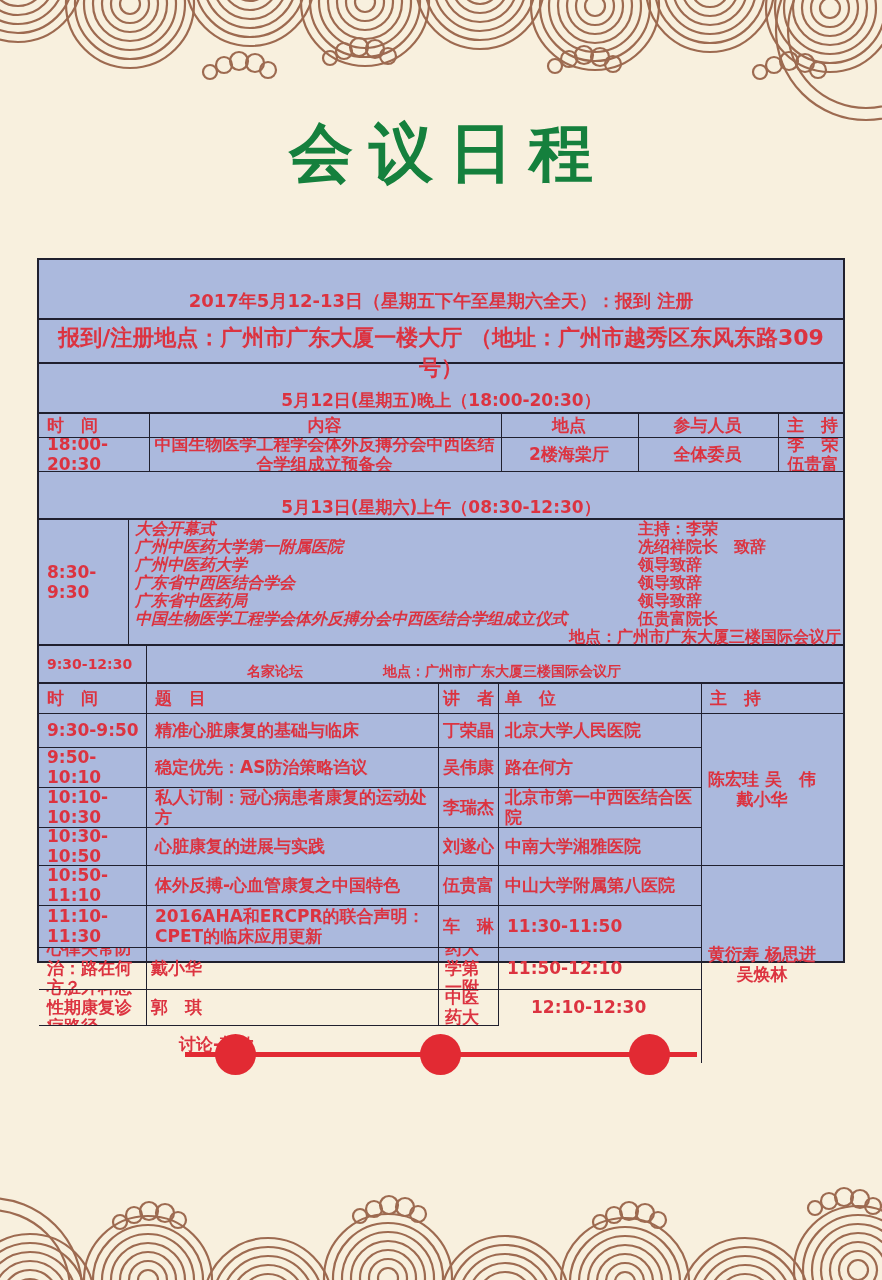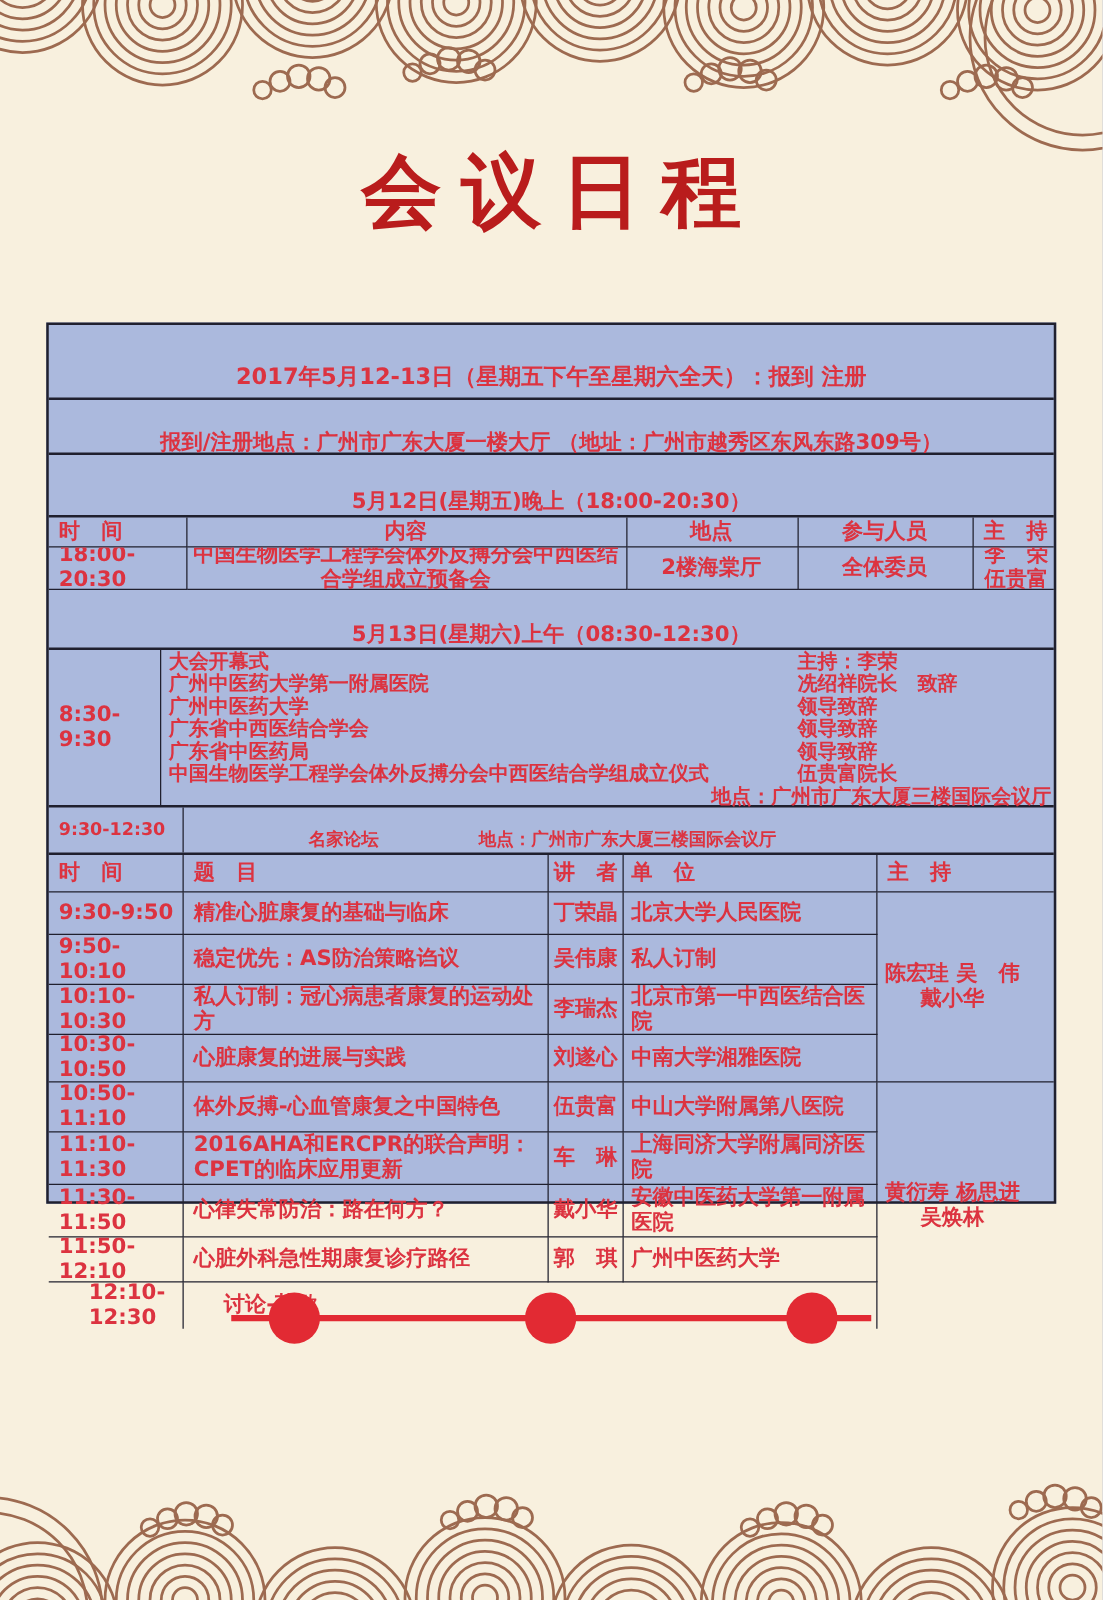--- a/index.html
+++ b/index.html
@@ -9,31 +9,31 @@
     background: #f8f0de; overflow: hidden;
     font-family: "DejaVu Sans", sans-serif; font-weight: bold;
   }
   .deco { position: absolute; left: 0; pointer-events: none; }
   .deco.top { top: 0; }
   .deco.bottom { bottom: 0; }
 
   .title {
     position: absolute; top: 110px; left: 0; width: 882px;
     text-align: center; font-size: 64px; font-weight: bold;
-    color: #b91c1c; letter-spacing: 16px; text-indent: 16px;
+    color: #15803d; letter-spacing: 16px; text-indent: 16px;
   }
 
   .tbl {
     position: absolute; left: 37px; top: 258px; width: 808px; height: 705px;
     background: #abb9dd; border: 2px solid #20202e; color: #dc3340;
   }
   .rowline { display: flex; align-items: center; justify-content: center;
     border-bottom: 2px solid #20202e; text-align: center; margin-top: 24px; }
   .r-banner1 { height: 36px; font-size: 18px; }
-  .r-banner2 { height: 20px; font-size: 17px; }
+  .r-banner2 { height: 20px; font-size: 22px; }
   .r-date  { height: 26px; font-size: 17px; }
   .r-date2 { height: 24px; font-size: 17px; }
 
   .g1 { display: grid; grid-template-columns: 111px 352px 137px 140px 1fr;
         grid-template-rows: 24px 34px; }
   .g2 { display: grid; grid-template-columns: 108px 292px 60px 203px 1fr;
         grid-template-rows: 30px 34px 40px 40px 38px 40px 42px 42px 36px 37px; }
   .g1 > div, .g2 > div {
     border-right: 1.5px solid #20202e; border-bottom: 1.5px solid #20202e;
     display: flex; align-items: center; font-size: 17px; line-height: 1.15;
@@ -43,21 +43,21 @@
   .g2 .lastrow { border-bottom: none; padding-left: 32px; }
   .cen { justify-content: center; text-align: center; padding-left: 2px !important; }
   .f16 { font-size: 15.5px; }
   .stack { flex-direction: column; justify-content: center; align-items: flex-start; }
 
   .opening { display: flex; border-bottom: 2px solid #20202e; height: 126px; }
   .opening .timecell { width: 90px; border-right: 1.5px solid #20202e;
     display: flex; align-items: center; padding-left: 8px; font-size: 17px; }
   .opening .body { flex: 1; font-size: 16px; line-height: 18px; padding-left: 6px; }
   .oline { display: flex; }
-  .oline .ol { flex: 1; }
+  .oline .ol { flex: 1; font-style: italic; }
   .oline .or { width: 205px; }
   .oloc { text-align: right; padding-right: 2px; }
 
   .forum { display: flex; border-bottom: 2px solid #20202e; height: 38px;
     font-size: 14px; align-items: stretch; }
   .forum .timecell { width: 108px; border-right: 1.5px solid #20202e;
     display: flex; align-items: center; padding-left: 8px; }
   .forum .body { flex: 1; display: flex; align-items: center; margin-top: 16px; }
   .forum .f-title { margin-left: 100px; }
   .forum .f-loc { margin-left: 80px; }
@@ -208,21 +208,21 @@
       <div>精准心脏康复的基础与临床</div>
       <div style="padding-left:4px">丁荣晶</div>
       <div style="padding-left:6px">北京大学人民医院</div>
       <div class="lastcol mod" style="grid-row: span 4;">
         <span><span>陈宏珪 吴　伟</span><br><span>戴小华</span></span>
       </div>
 
       <div>9:50-10:10</div>
       <div>稳定优先：AS防治策略诌议</div>
       <div style="padding-left:4px">吴伟康</div>
-      <div style="padding-left:6px">私人订制</div>
+      <div style="padding-left:6px">路在何方</div>
 
       <div>10:10-10:30</div>
       <div>私人订制：冠心病患者康复的运动处方</div>
       <div style="padding-left:4px">李瑞杰</div>
       <div style="padding-left:6px">北京市第一中西医结合医院</div>
 
       <div>10:30-10:50</div>
       <div>心脏康复的进展与实践</div>
       <div style="padding-left:4px">刘遂心</div>
       <div style="padding-left:6px">中南大学湘雅医院</div>
@@ -231,21 +231,20 @@
       <div>体外反搏-心血管康复之中国特色</div>
       <div style="padding-left:4px">伍贵富</div>
       <div style="padding-left:6px">中山大学附属第八医院</div>
       <div class="lastcol mod lastrow" style="grid-row: span 5;">
         <span><span>黄衍寿 杨思进</span><br><span>吴焕林</span></span>
       </div>
 
       <div>11:10-11:30</div>
       <div>2016AHA和ERCPR的联合声明：CPET的临床应用更新</div>
       <div style="padding-left:4px">车　琳</div>
-      <div style="padding-left:6px">上海同济大学附属同济医院</div>
 
       <div>11:30-11:50</div>
       <div>心律失常防治：路在何方？</div>
       <div style="padding-left:4px">戴小华</div>
       <div style="padding-left:6px">安徽中医药大学第一附属医院</div>
 
       <div>11:50-12:10</div>
       <div>心脏外科急性期康复诊疗路径</div>
       <div style="padding-left:4px">郭　琪</div>
       <div style="padding-left:6px">广州中医药大学</div>

